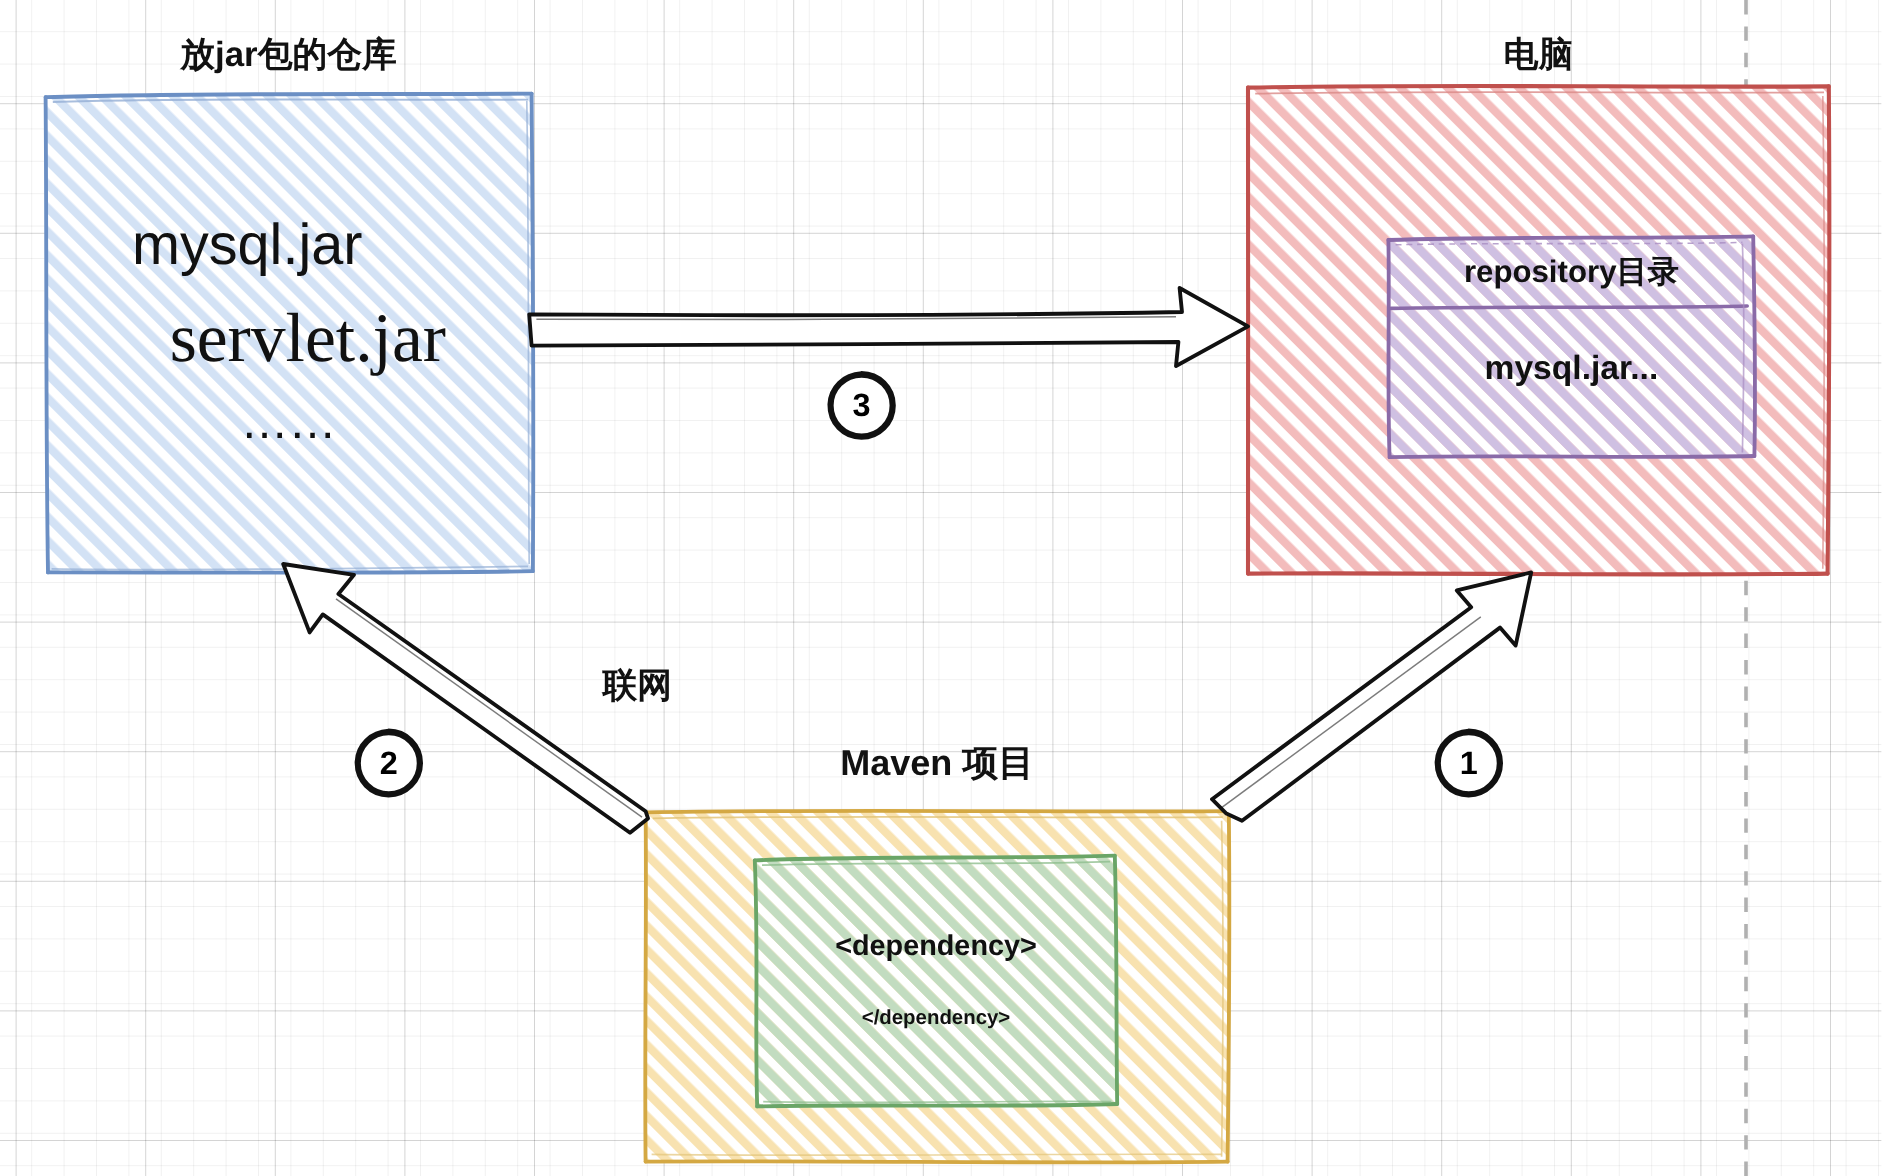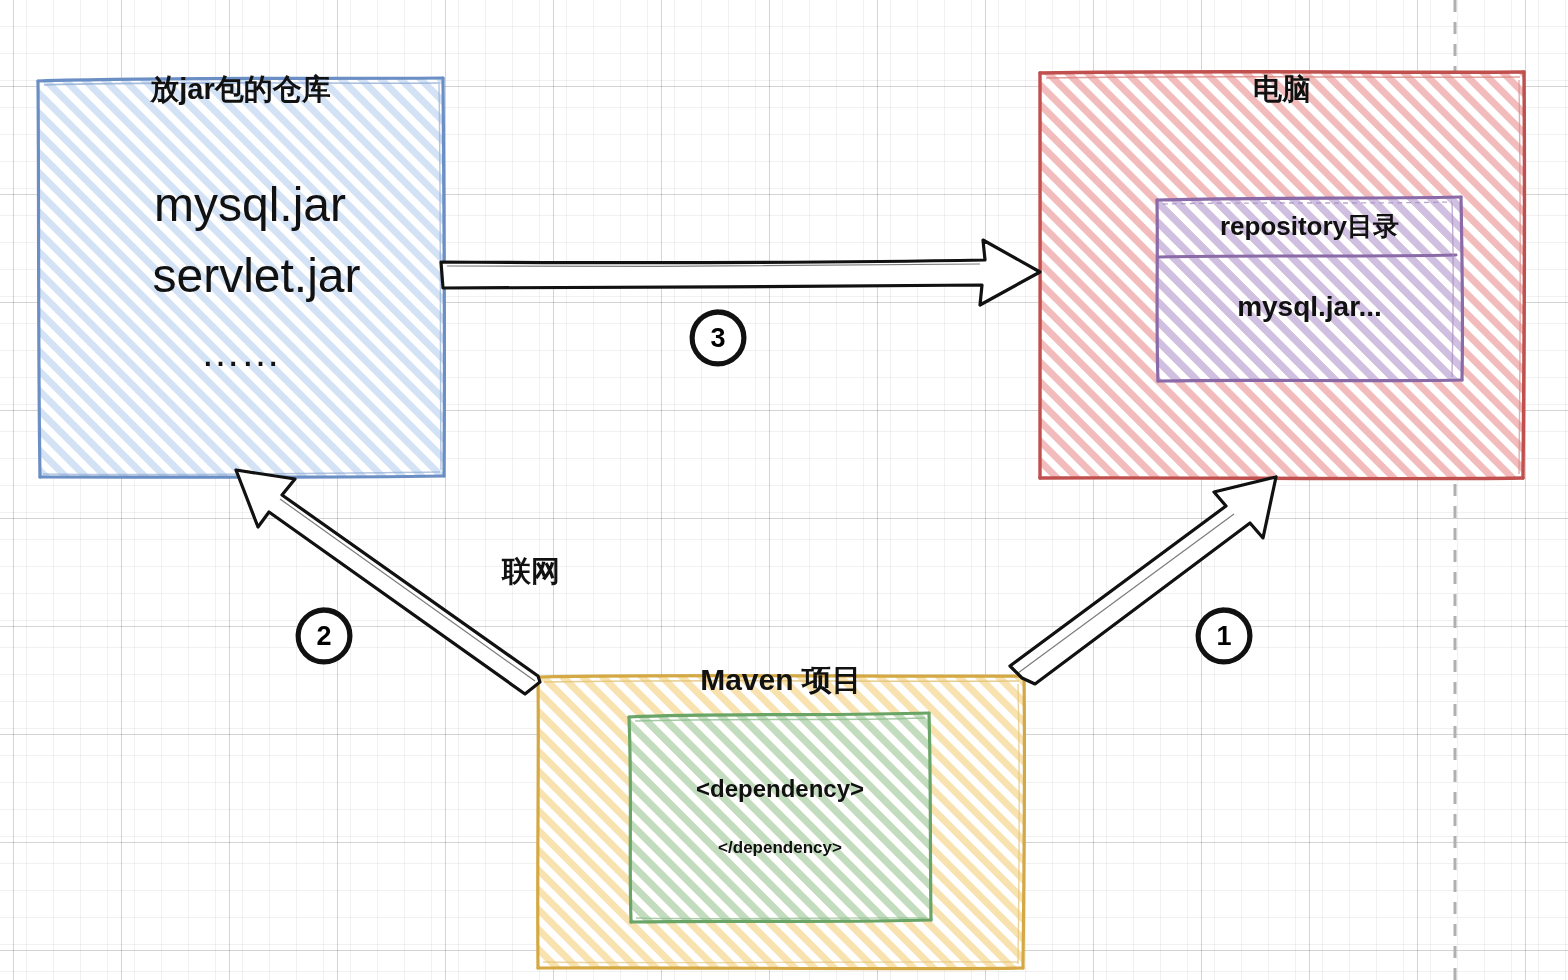--- a/index.html
+++ b/index.html
@@ -27,21 +27,20 @@
     left: 0; top: 0;
     width: 1568px; height: 980px;
     pointer-events: none;
   }
   .box-title {
     position: absolute;
     font-weight: bold;
     color: #111111;
     white-space: nowrap;
     text-align: center;
-    margin-top: 44px;
   }
   .box-label {
     position: absolute;
     color: #111111;
     white-space: nowrap;
     text-align: center;
     font-weight: bold;
   }
   .plain-label {
     font-weight: normal;
@@ -182,22 +181,22 @@
                L1263 538
                L1250 523
                L1035 684
                Z" fill="#ffffff" stroke="#111111" stroke-width="3.2" stroke-linejoin="round" stroke-linecap="round"></path>
       <path d="M1018 673 L1234 514" stroke="#111111" stroke-width="1.2" fill="none" opacity="0.55"></path>
     </g>
   </svg>
 
   <div class="box-title" style="left:38px; top:26px; width:405px; font-size:29px;">放jar包的仓库</div>
 
-  <div class="box-label plain-label" style="left:38px; top:177px; width:336px; font-size:48px;padding-left:44px;">mysql.jar</div>
-  <div class="box-label plain-label" style="left:38px; top:248px; width:437px; font-size:48px;">servlet.jar</div>
+  <div class="box-label plain-label" style="left:38px; top:177px; width:336px; font-size:48px;">mysql.jar</div>
+  <div class="box-label plain-label" style="left:38px; top:248px; width:437px; font-size:58px;font-family:Liberation Serif, serif;">servlet.jar</div>
   <div class="box-label plain-label" style="left:38px; top:330px; width:405px; font-size:40px;">……</div>
 
   <div class="box-title" style="left:1040px; top:26px; width:484px; font-size:29px;">电脑</div>
 
   <div class="box-label" style="left:1157px; top:209px; width:305px; font-size:26px;">repository目录</div>
   <div class="box-label" style="left:1157px; top:291px; width:305px; font-size:28px;">mysql.jar...</div>
 
   <div class="box-title" style="left:538px; top:616px; width:486px; font-size:30px;">Maven 项目</div>
 
   <div class="box-label" style="left:629px; top:775px; width:302px; font-size:24px;">&lt;dependency&gt;</div>

